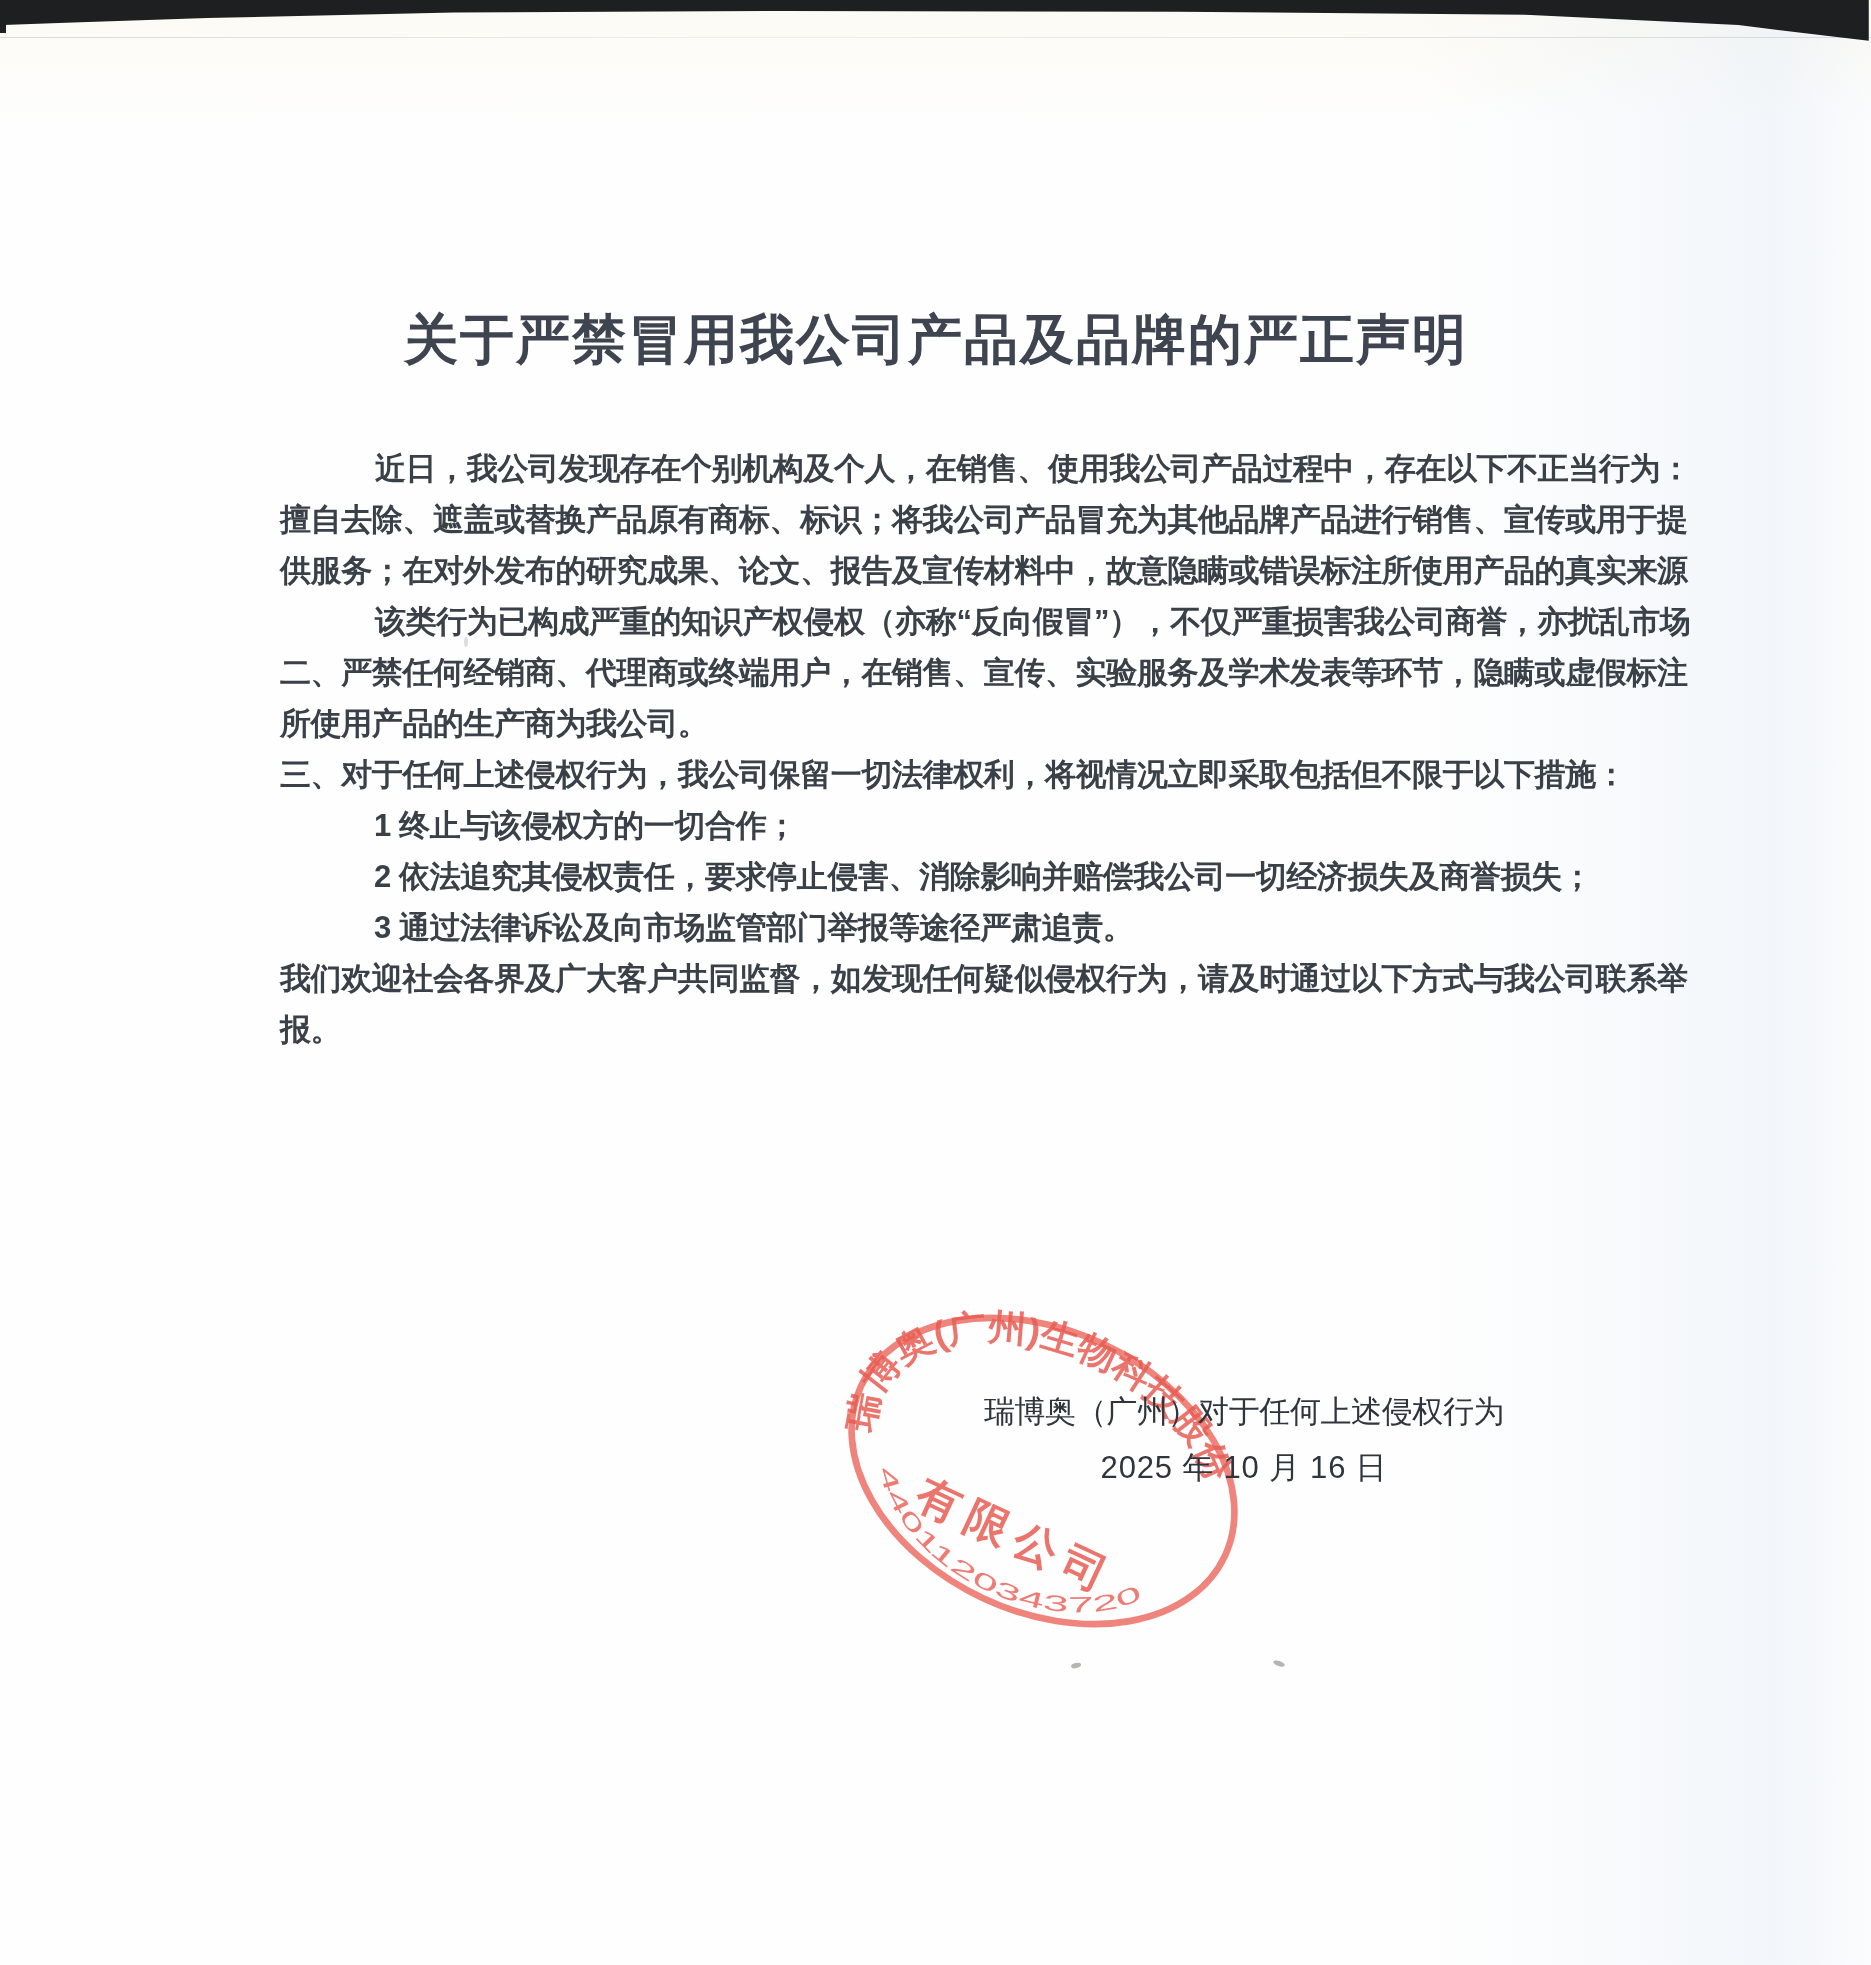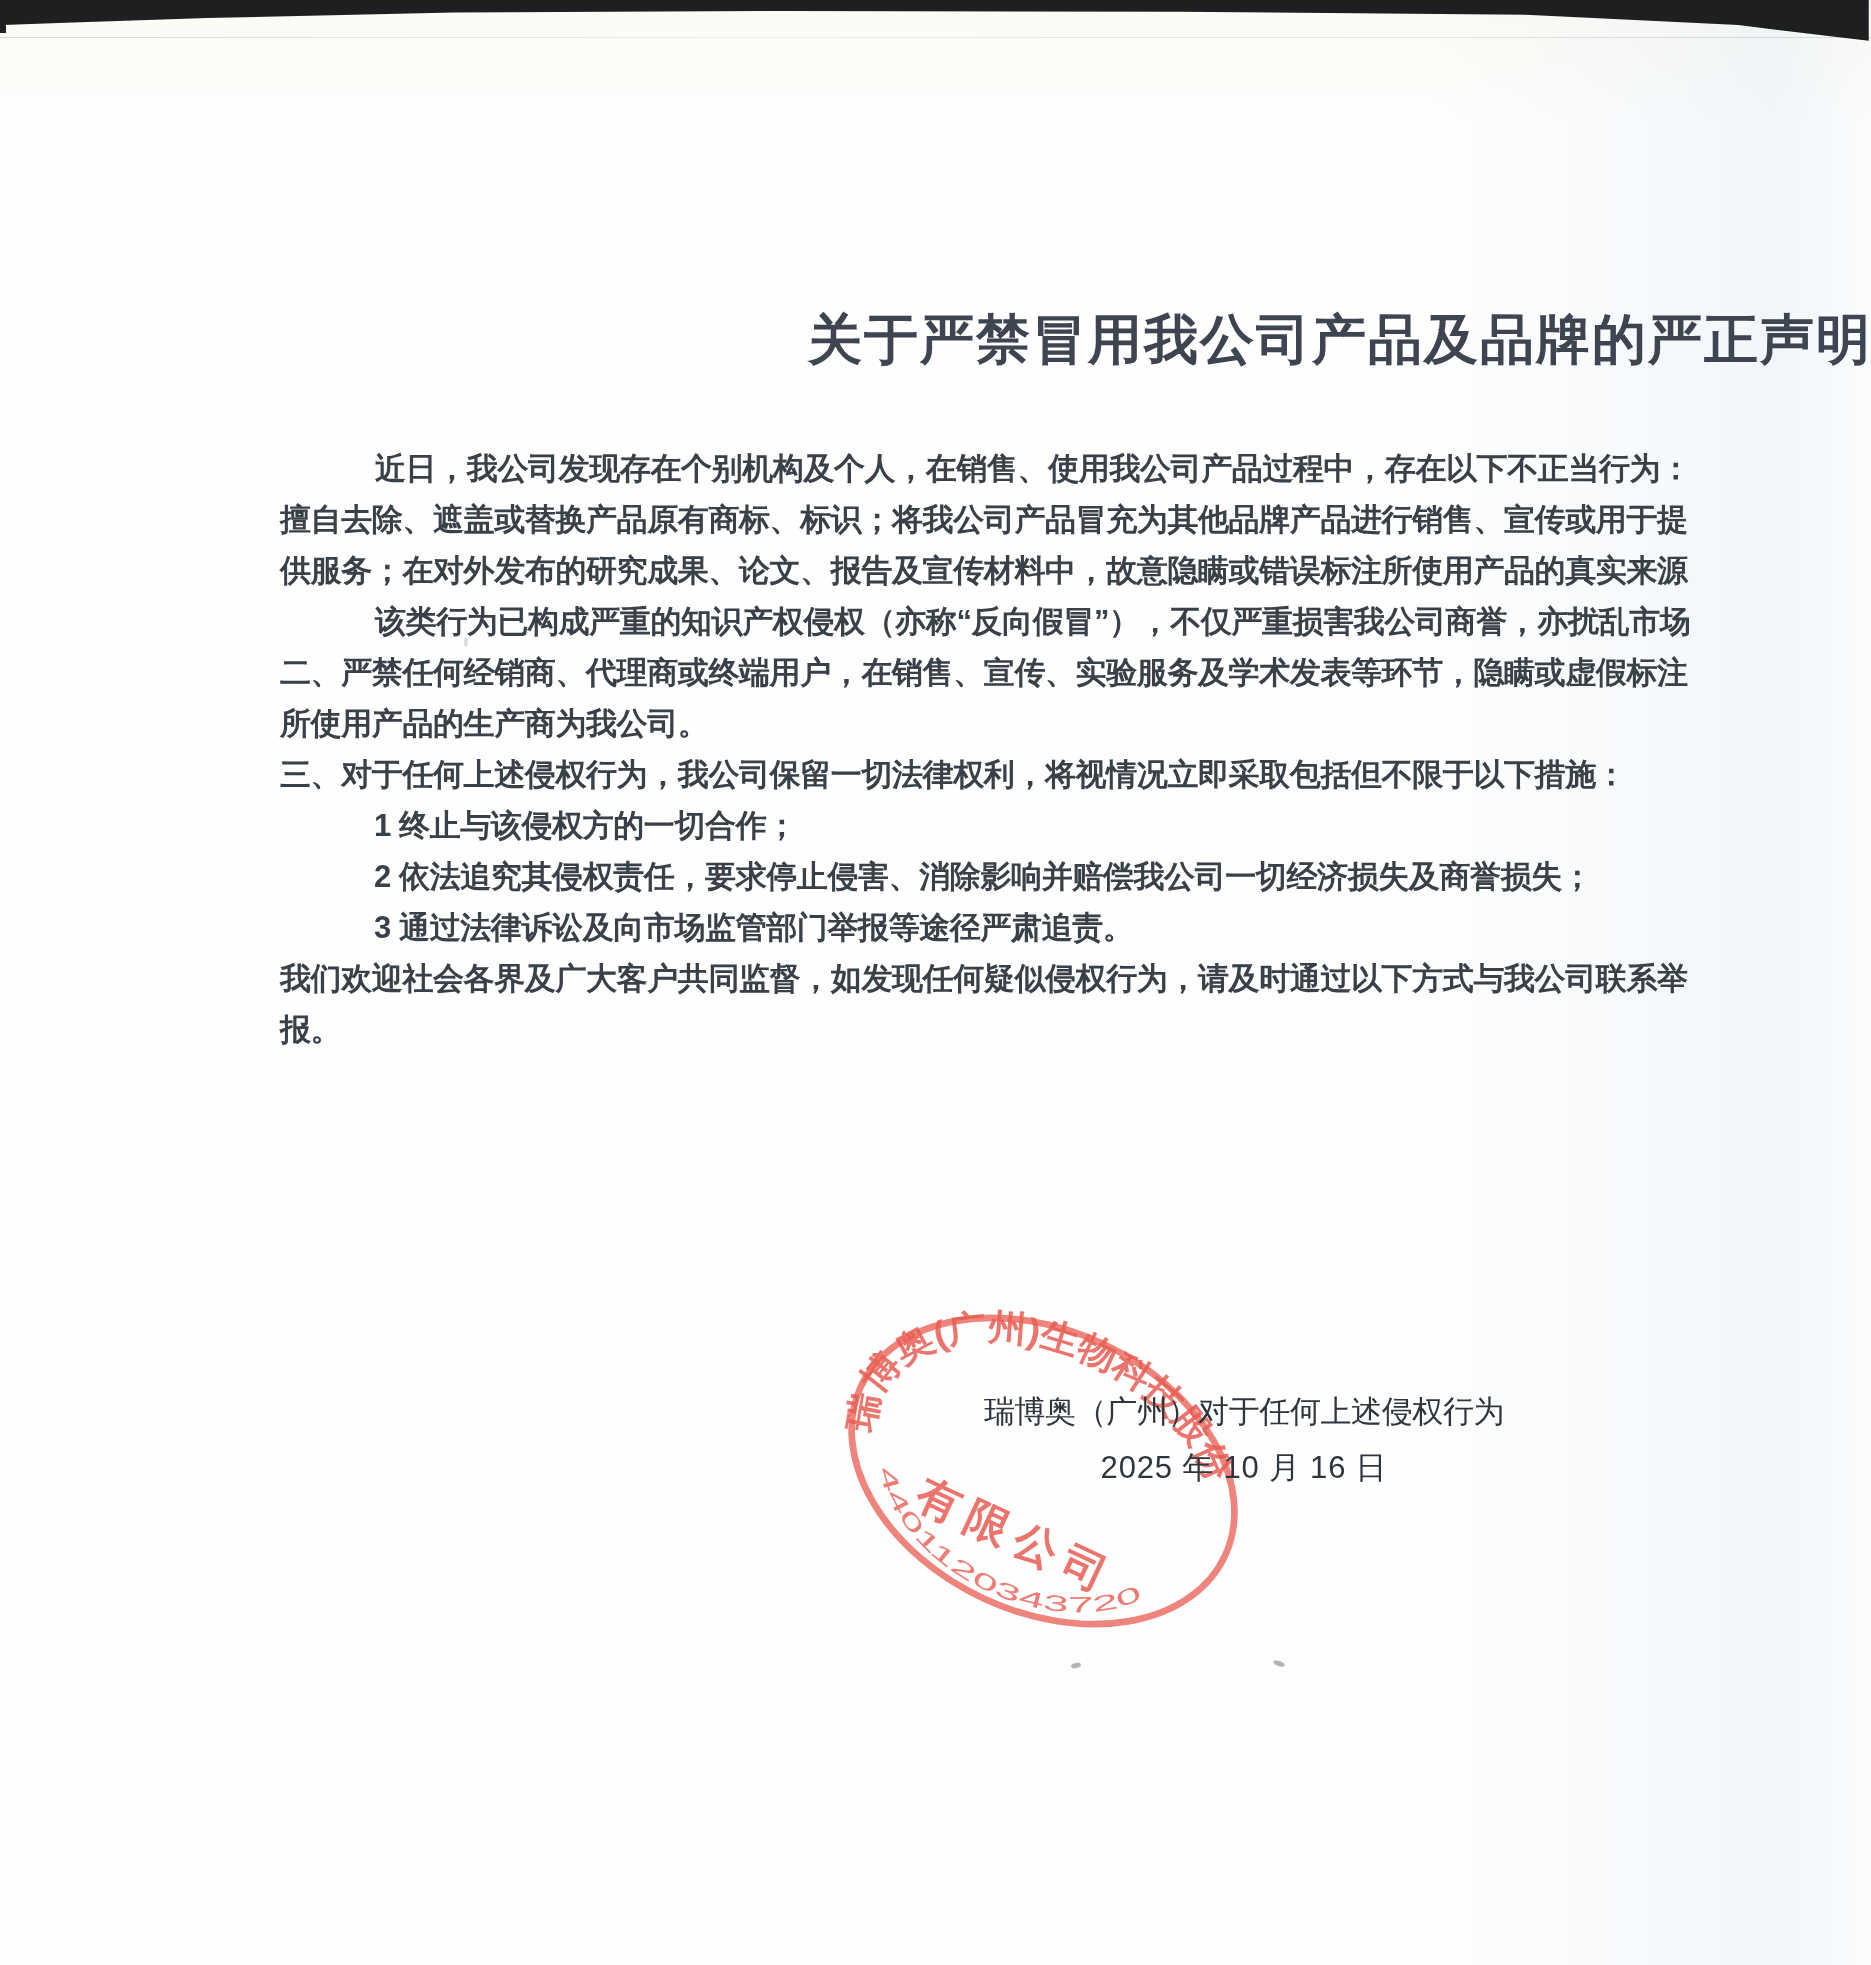--- a/index.html
+++ b/index.html
@@ -19,21 +19,21 @@
   }
   .crease-line{
     position:absolute;left:0;top:37px;width:1872px;height:1.2px;
     background:linear-gradient(90deg, rgba(150,158,164,0.35), rgba(170,176,182,0.18) 40%, rgba(150,158,164,0.32));
   }
   .scan-bar{position:absolute;left:0;top:0;}
   .left-sliver{position:absolute;left:0;top:0;width:5.5px;height:33px;background:#1d1f21;}
 
   .doc-title{
     position:absolute;left:0;top:306px;width:1872px;height:67px;
-    text-align:right;font-size:54px;line-height:67px;font-weight:700;
+    text-align:center;font-size:54px;line-height:67px;font-weight:700;
     color:#3e4450;letter-spacing:2px;white-space:nowrap;
   }
   .body-block{
     position:absolute;left:280px;top:443px;width:1344px;
     font-size:31px;line-height:51px;color:#3a4048;
   }
   .body-block .line{white-space:nowrap;letter-spacing:-0.4px;font-weight:bold;}
   .body-block .indent{padding-left:95px;}
   .body-block .indent-sub{padding-left:94px;}
 

